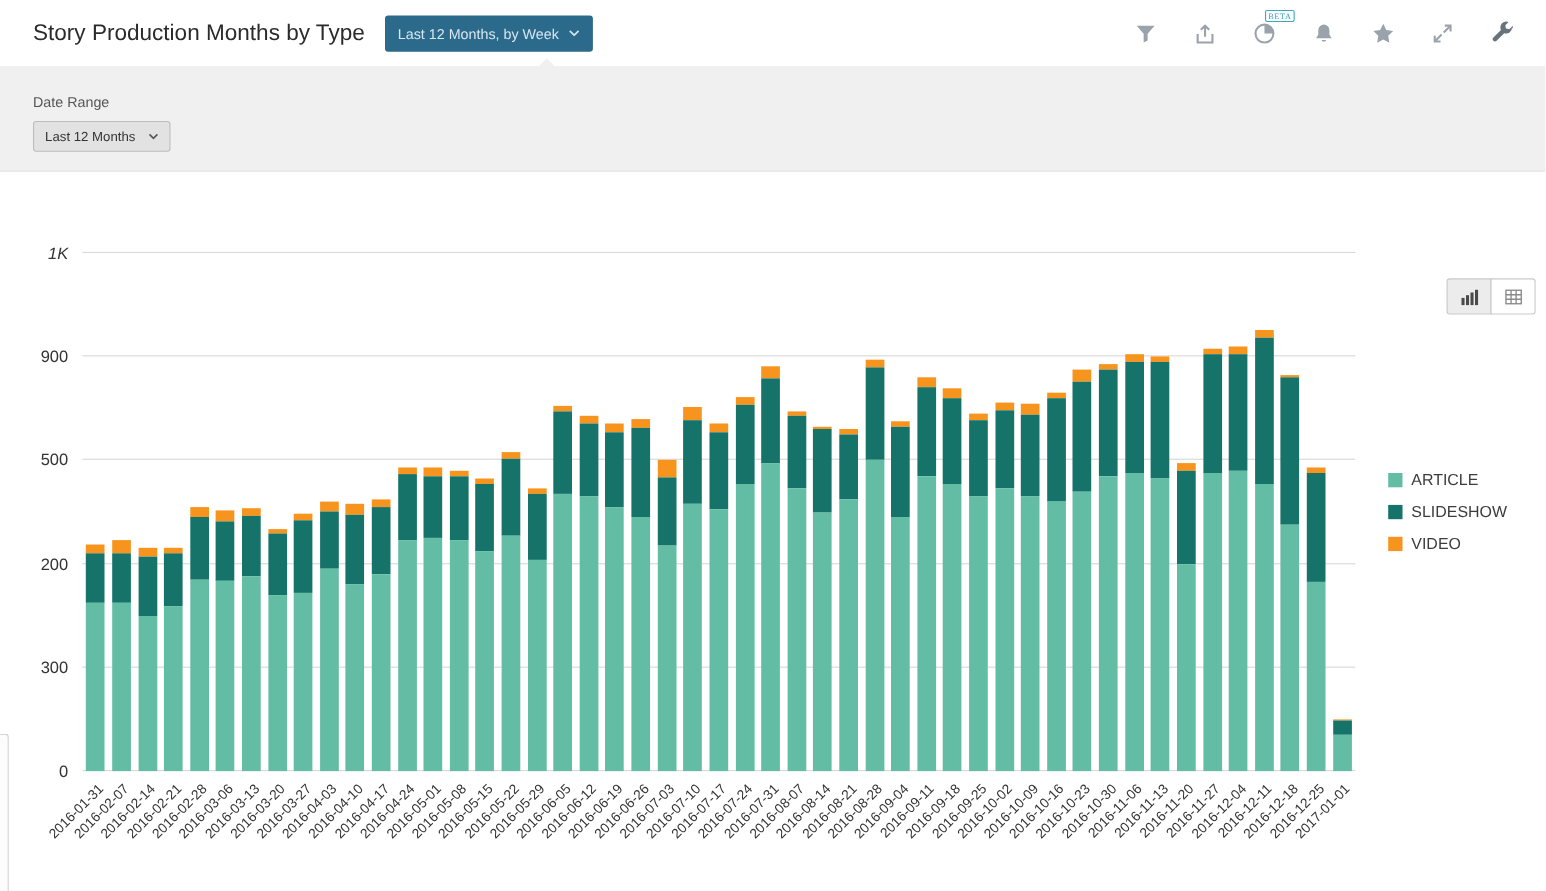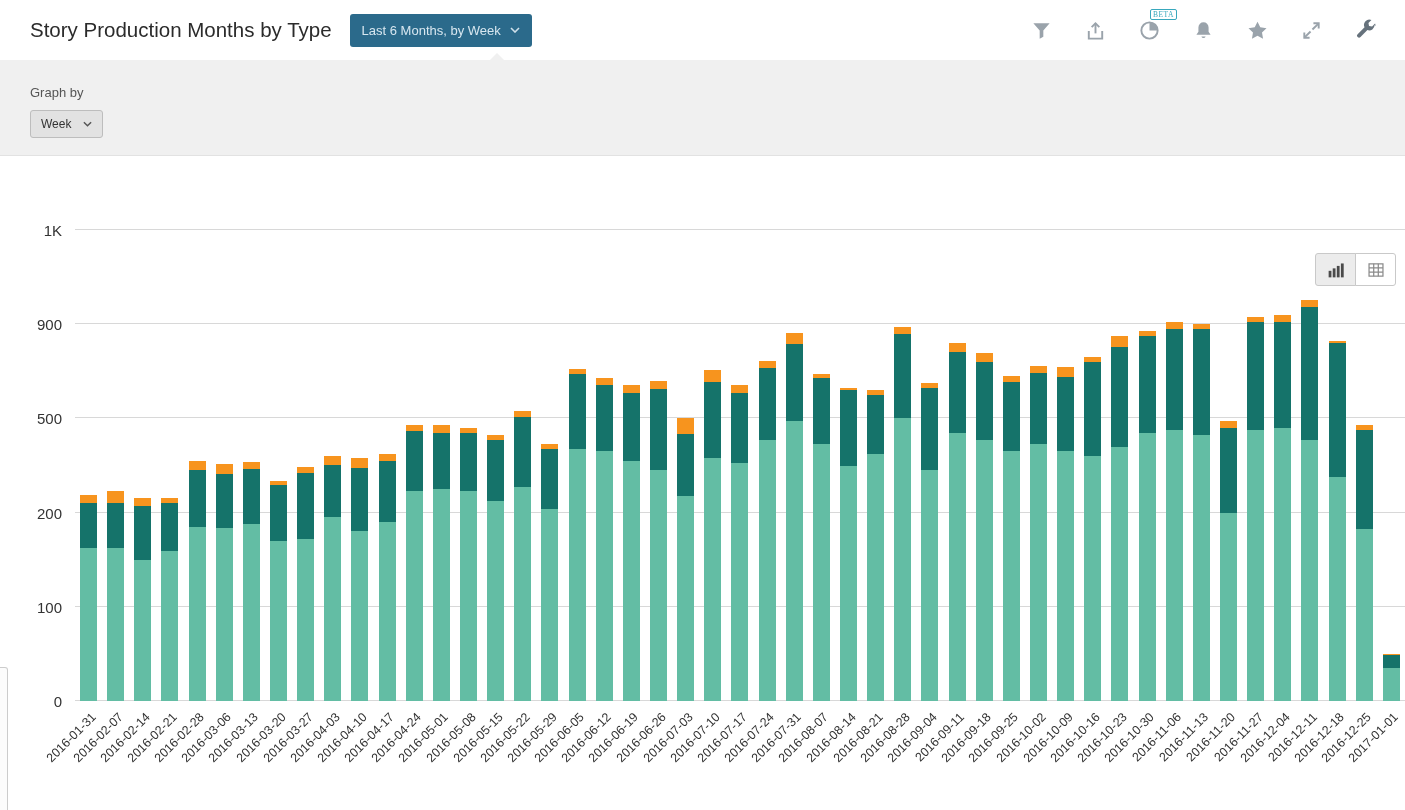--- a/index.html
+++ b/index.html
@@ -55,21 +55,21 @@
 
   .edge-tab { position:absolute; left:0; top:437px; width:8px; height:196px; background:#fcfcfc;
     border:1px solid #ccc; border-left:none; border-radius:0 3px 3px 0; cursor:pointer; }
 </style>
 </head>
 <body>
 
 <div class="header">
   <div class="page-title">Story Production Months by Type</div>
   <button class="range-btn">
-    <span>Last 6 Months, by Week</span>
+    <span>Last 12 Months, by Week</span>
     <svg width="10" height="6" viewBox="0 0 10 6">
         <path d="M1 1l4 4 4-4" stroke="#cfe0ea" stroke-width="1.6" fill="none"></path>
       </svg>
   </button>
   <div class="hdr-icons">
     <span class="hdr-icon">
       <svg viewBox="0 0 24 24">
           <path d="M3.5 4.5h17l-6.6 7.6v6.4l-3.8 2v-8.4z" fill="#9aa3ab"></path>
         </svg>
     </span>
@@ -110,23 +110,23 @@
       <svg viewBox="0 0 24 24">
           <path d="M21.5 6.3a5.6 5.6 0 0 1-7.5 5.3l-7.2 7.2a2.1 2.1 0 0 1-3-3l7.2-7.2A5.6 5.6 0 0 1 18.2 1l-3.1 3.1.6 3.2 3.2.6 3.1-3.1c.3.7.5 1.6.5 2.5z" fill="#66727c"></path>
         </svg>
     </span>
   </div>
 </div>
 
 <div class="filter-panel">
   <div class="panel-notch"></div>
   <div class="filter-group">
-    <div class="flabel">Graph by</div>
+    <div class="flabel">Date Range</div>
     <button class="fdrop">
-      <span>Week</span>
+      <span>Last 12 Months</span>
       <svg width="9" height="6" viewBox="0 0 10 6">
           <path d="M1 1l4 4 4-4" stroke="#555" stroke-width="1.6" fill="none"></path>
         </svg>
     </button>
   </div>
 </div>
 
 <div class="main">
   <div class="view-toggle">
     <button class="vt-btn first active">
@@ -141,25 +141,25 @@
       <svg viewBox="0 0 22 22" fill="none" stroke="#8a8a8a" stroke-width="1.5">
         <rect x="2.5" y="3.5" width="17" height="15"></rect>
         <path d="M2.5 8.5h17M2.5 13.5h17M8.2 3.5v15M13.8 3.5v15"></path>
       </svg>
     </button>
   </div>
 
   <div class="chart-row">
     <div class="ycol" id="yaxis">
         <div class="ytick" style="bottom: -9px;">0</div>
-        <div class="ytick" style="bottom: 85.2px;">100</div>
+        <div class="ytick" style="bottom: 85.2px;">300</div>
         <div class="ytick" style="bottom: 179.4px;">200</div>
         <div class="ytick" style="bottom: 273.6px;">500</div>
         <div class="ytick" style="bottom: 367.8px;">900</div>
-        <div class="ytick" style="bottom: 462px;">1K</div>
+        <div class="ytick" style="bottom: 462px; font-style: italic;">1K</div>
       </div>
     <div class="plot" id="plot">
         <div class="gridline" style="bottom: 0px;"></div>
         <div class="gridline" style="bottom: 94.2px;"></div>
         <div class="gridline" style="bottom: 188.4px;"></div>
         <div class="gridline" style="bottom: 282.6px;"></div>
         <div class="gridline" style="bottom: 376.8px;"></div>
         <div class="gridline" style="bottom: 471px;"></div>
         <div class="cols">
           <div class="col">
@@ -549,16 +549,30 @@
           <div class="col">
             <div class="bar">
               <div class="seg" style="height: 32.97px; background: rgb(99, 189, 164);"></div>
               <div class="seg" style="height: 13.188px; background: rgb(21, 115, 106);"></div>
               <div class="seg" style="height: 0.942px; background: rgb(247, 148, 30);"></div>
             </div>
             <div class="xlabel">2017-01-01</div>
           </div>
         </div>
       </div>
+    <div class="legendcol" id="legend">
+        <div class="legend-item">
+          <span class="swatch" style="background: rgb(99, 189, 164);"></span>
+          <span>ARTICLE</span>
+        </div>
+        <div class="legend-item">
+          <span class="swatch" style="background: rgb(21, 115, 106);"></span>
+          <span>SLIDESHOW</span>
+        </div>
+        <div class="legend-item">
+          <span class="swatch" style="background: rgb(247, 148, 30);"></span>
+          <span>VIDEO</span>
+        </div>
+      </div>
   </div>
 
   <div class="edge-tab"></div>
 </div>
 
 </body></html>

